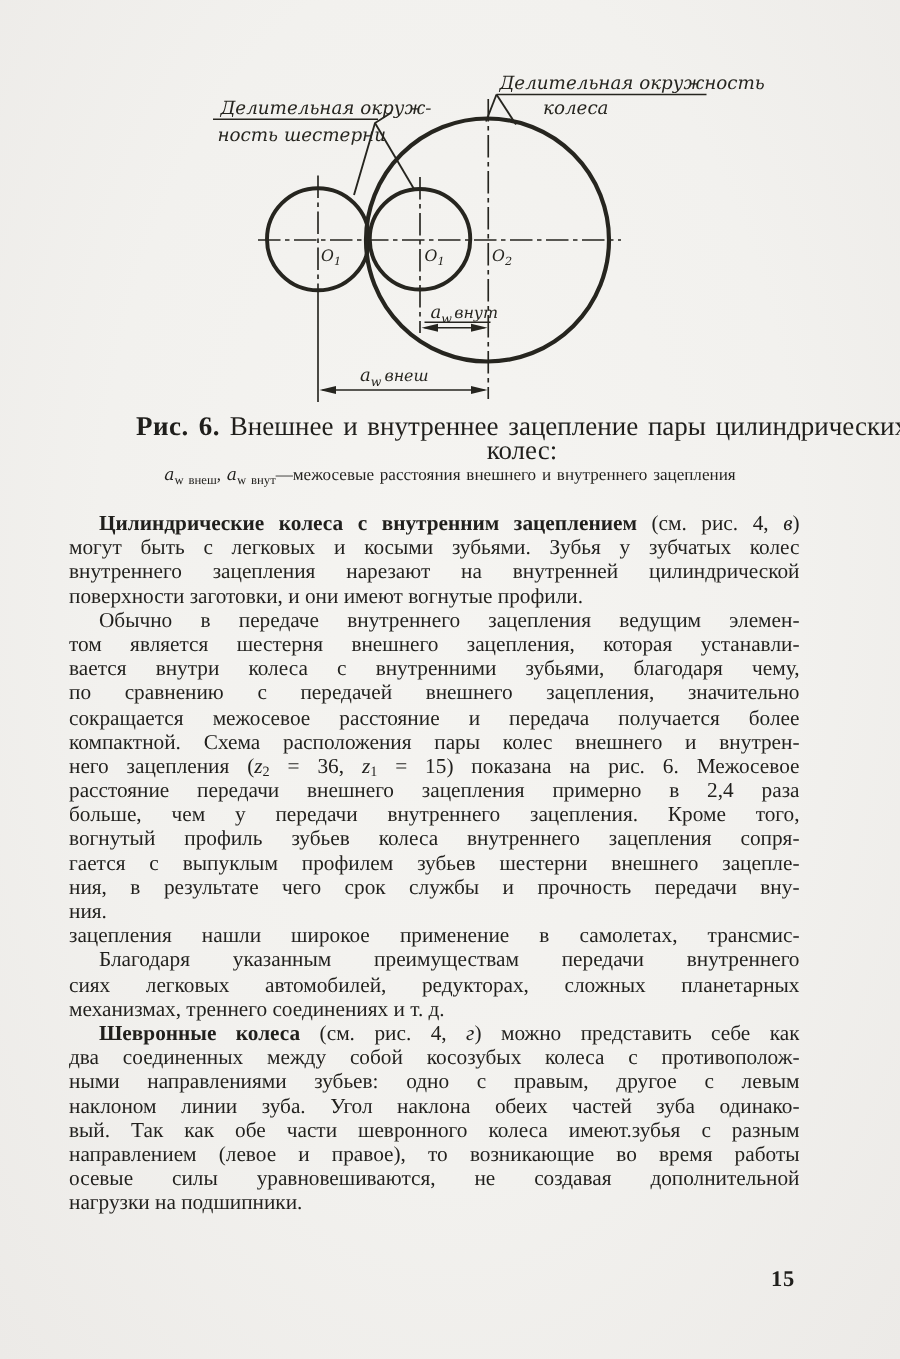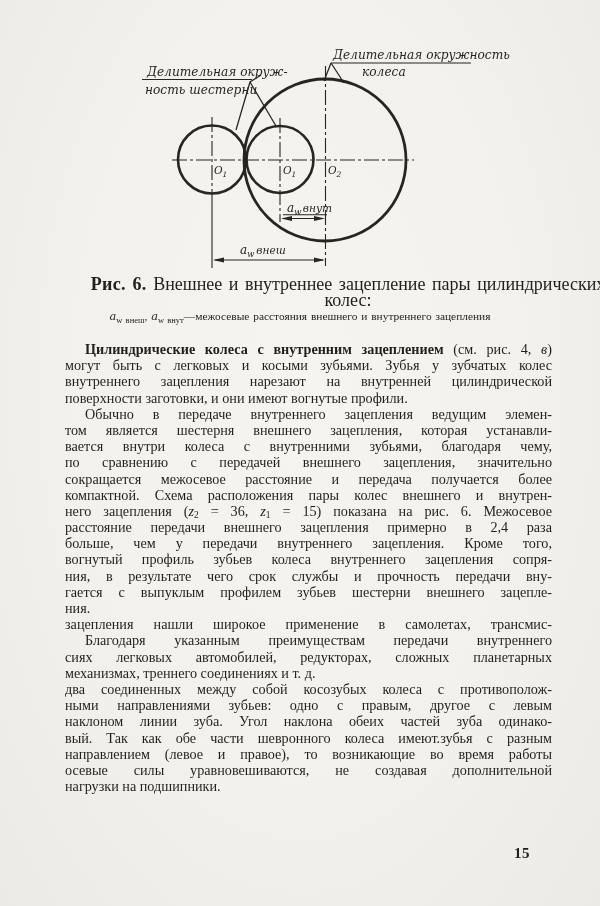--- a/index.html
+++ b/index.html
@@ -26,21 +26,21 @@
   .osub{font-family:"DejaVu Serif", serif;font-style:italic;font-size:7.5px;}
   .abase{font-family:"DejaVu Serif", serif;font-style:italic;font-size:12px;}
   .asub{font-family:"DejaVu Serif", serif;font-style:italic;font-size:8.3px;}
   
   .caption{position:absolute;top:277px;left:0;width:600px;text-align:center;
            font-size:18px;line-height:15.5px;word-spacing:2px;margin-left:48px;}
   .caption b{letter-spacing:.3px;}
   .subcaption{position:absolute;top:309px;left:45px;width:510px;text-align:center;
               font-size:11.4px;word-spacing:1px;}
   
-  .bodytext{position:absolute;top:341px;left:65px;width:487px;
+  .bodytext{position:absolute;top:341px;left:46px;width:487px;
             font-size:14.2px;line-height:16.2px;overflow:hidden;}
   .line{text-align:justify;text-align-last:justify;height:16.2px;}
   .line.end{text-align-last:left;}
   .line.ind{text-indent:20px;}
   .seg-b{font-weight:bold;}
   .seg-i{font-style:italic;}
   .seg-s{font-size:9.5px;vertical-align:-2px;}
   .subcaption .seg-s{font-size:8.5px;vertical-align:-2.5px;}
   .subcaption .seg-i{font-family:"DejaVu Serif", serif;}
   
@@ -110,31 +110,32 @@
         <div class="line ind"><span>Обычно в передаче внутреннего зацепления ведущим элемен-</span></div>
         <div class="line"><span>том является шестерня внешнего зацепления, которая устанавли-</span></div>
         <div class="line"><span>вается внутри колеса с внутренними зубьями, благодаря чему,</span></div>
         <div class="line"><span>по сравнению с передачей внешнего зацепления, значительно</span></div>
         <div class="line"><span>сокращается межосевое расстояние и передача получается более</span></div>
         <div class="line"><span>компактной. Схема расположения пары колес внешнего и внутрен-</span></div>
         <div class="line"><span>него зацепления (</span><span class="seg-i">z</span><span class="seg-s">2</span><span> = 36, </span><span class="seg-i">z</span><span class="seg-s">1</span><span> = 15) показана на рис. 6. Межосевое</span></div>
         <div class="line"><span>расстояние передачи внешнего зацепления примерно в 2,4 раза</span></div>
         <div class="line"><span>больше, чем у передачи внутреннего зацепления. Кроме того,</span></div>
         <div class="line"><span>вогнутый профиль зубьев колеса внутреннего зацепления сопря-</span></div>
+        <div class="line"><span>гается с выпуклым профилем зубьев шестерни внешнего зацепле-</span></div>
         <div class="line"><span>ния, в результате чего срок службы и прочность передачи вну-</span></div>
-        <div class="line"><span>гается с выпуклым профилем зубьев шестерни внешнего зацепле-</span></div>
         <div class="line end"><span>ния.</span></div>
       </div>
       <div>
         <div class="line"><span>зацепления нашли широкое применение в самолетах, трансмис-</span></div>
         <div class="line ind"><span>Благодаря указанным преимуществам передачи внутреннего</span></div>
         <div class="line"><span>сиях легковых автомобилей, редукторах, сложных планетарных</span></div>
         <div class="line end"><span>механизмах, треннего соединениях и т. д.</span></div>
       </div>
       <div>
+        <div class="line ind"><span class="seg-b">Шевронные колеса</span><span> (см. рис. 4, </span><span class="seg-i">г</span><span>) можно представить себе как</span></div>
         <div class="line"><span>два соединенных между собой косозубых колеса с противополож-</span></div>
         <div class="line"><span>ными направлениями зубьев: одно с правым, другое с левым</span></div>
         <div class="line"><span>наклоном линии зуба. Угол наклона обеих частей зуба одинако-</span></div>
         <div class="line"><span>вый. Так как обе части шевронного колеса имеют.зубья с разным</span></div>
         <div class="line"><span>направлением (левое и правое), то возникающие во время работы</span></div>
         <div class="line"><span>осевые силы уравновешиваются, не создавая дополнительной</span></div>
         <div class="line end"><span>нагрузки на подшипники.</span></div>
       </div>
     </div>
 

